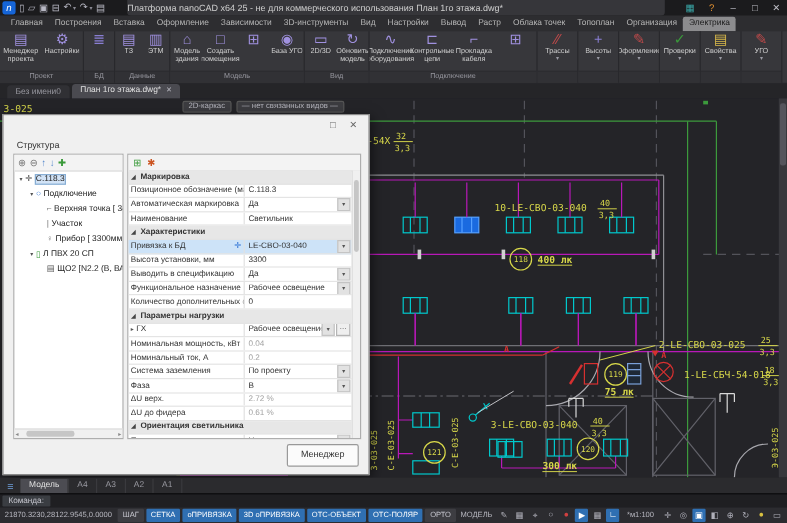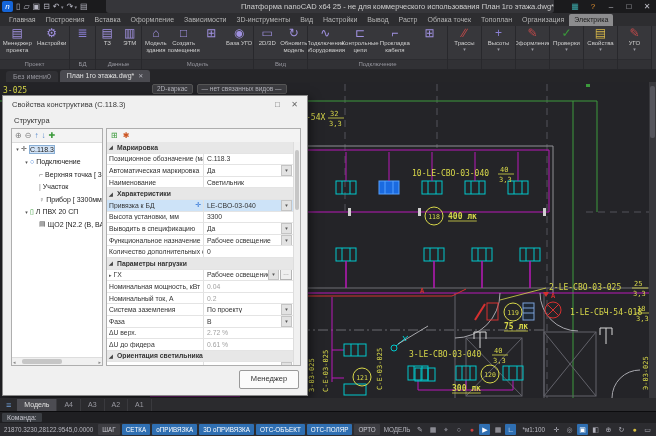--- a/index.html
+++ b/index.html
@@ -7,21 +7,21 @@
        font-family:"Liberation Sans",sans-serif;-webkit-font-smoothing:antialiased;}
   .abs{position:absolute;}
   
   #titlebar{left:0;top:0;width:656px;height:13px;background:#1b1b1d;}
   #logo{left:2px;top:1px;width:11px;height:11px;background:#1565d8;border-radius:2px;color:#fff;
         font-size:8px;line-height:11px;text-align:center;font-style:italic;}
   #qat{left:16px;top:0;height:13px;display:flex;align-items:center;gap:3px;}
   .qicon{font-size:8px;color:#b8b8c4;line-height:13px;}
   .qcaret{font-size:5px;color:#8a8a94;}
   #titleplate{left:106px;top:0;width:448px;height:13px;background:#36363a;border-radius:0 0 3px 3px;}
-  #titletext{width:100%;text-align:right;font-size:7.5px;line-height:13px;color:#cfcfcf;
+  #titletext{width:100%;text-align:left;font-size:7.5px;line-height:13px;color:#cfcfcf;
              white-space:nowrap;overflow:hidden;}
   #wctrl{right:0;top:0;height:13px;display:flex;align-items:center;position:absolute;}
   .wbtn{width:18px;text-align:center;font-size:8px;color:#c0c0c8;line-height:13px;}
   #appgrid{color:#3aa8a8;}
   #helpbtn{color:#e09030;}
   
   #ribbontabs{left:0;top:13px;width:656px;height:13px;background:#2d2d30;display:flex;align-items:flex-end;padding-left:4px;box-sizing:border-box;}
   .rtab{font-size:7px;line-height:12px;color:#b5b5b5;padding:0 5px;white-space:nowrap;}
   .rtab.active{background:#8c8c8e;color:#1a1a1a;border-radius:2px 2px 0 0;}
   
@@ -557,21 +557,20 @@
 </div>
 <div class="abs" id="vpbtns">
   <div class="vpbtn">2D-каркас</div>
   <div class="vpbtn">— нет связанных видов —</div>
 </div>
 <div id="canvscroll">
     <div id="canvthumb"></div>
   </div>
 
 <div class="abs" id="dialog">
-  <div id="dlgtitle">Свойства конструктива (C.118.3)</div>
   <div id="dlgctrl">
     <div class="dlgbtn">□</div>
     <div class="dlgbtn">✕</div>
   </div>
   <div id="structlabel">Структура</div>
   <div id="treepanel">
     <div id="treetools">
         <div class="ttool" style="color: rgb(122, 122, 122);">⊕</div>
         <div class="ttool" style="color: rgb(122, 122, 122);">⊖</div>
         <div class="ttool" style="color: rgb(85, 136, 204);">↑</div>

